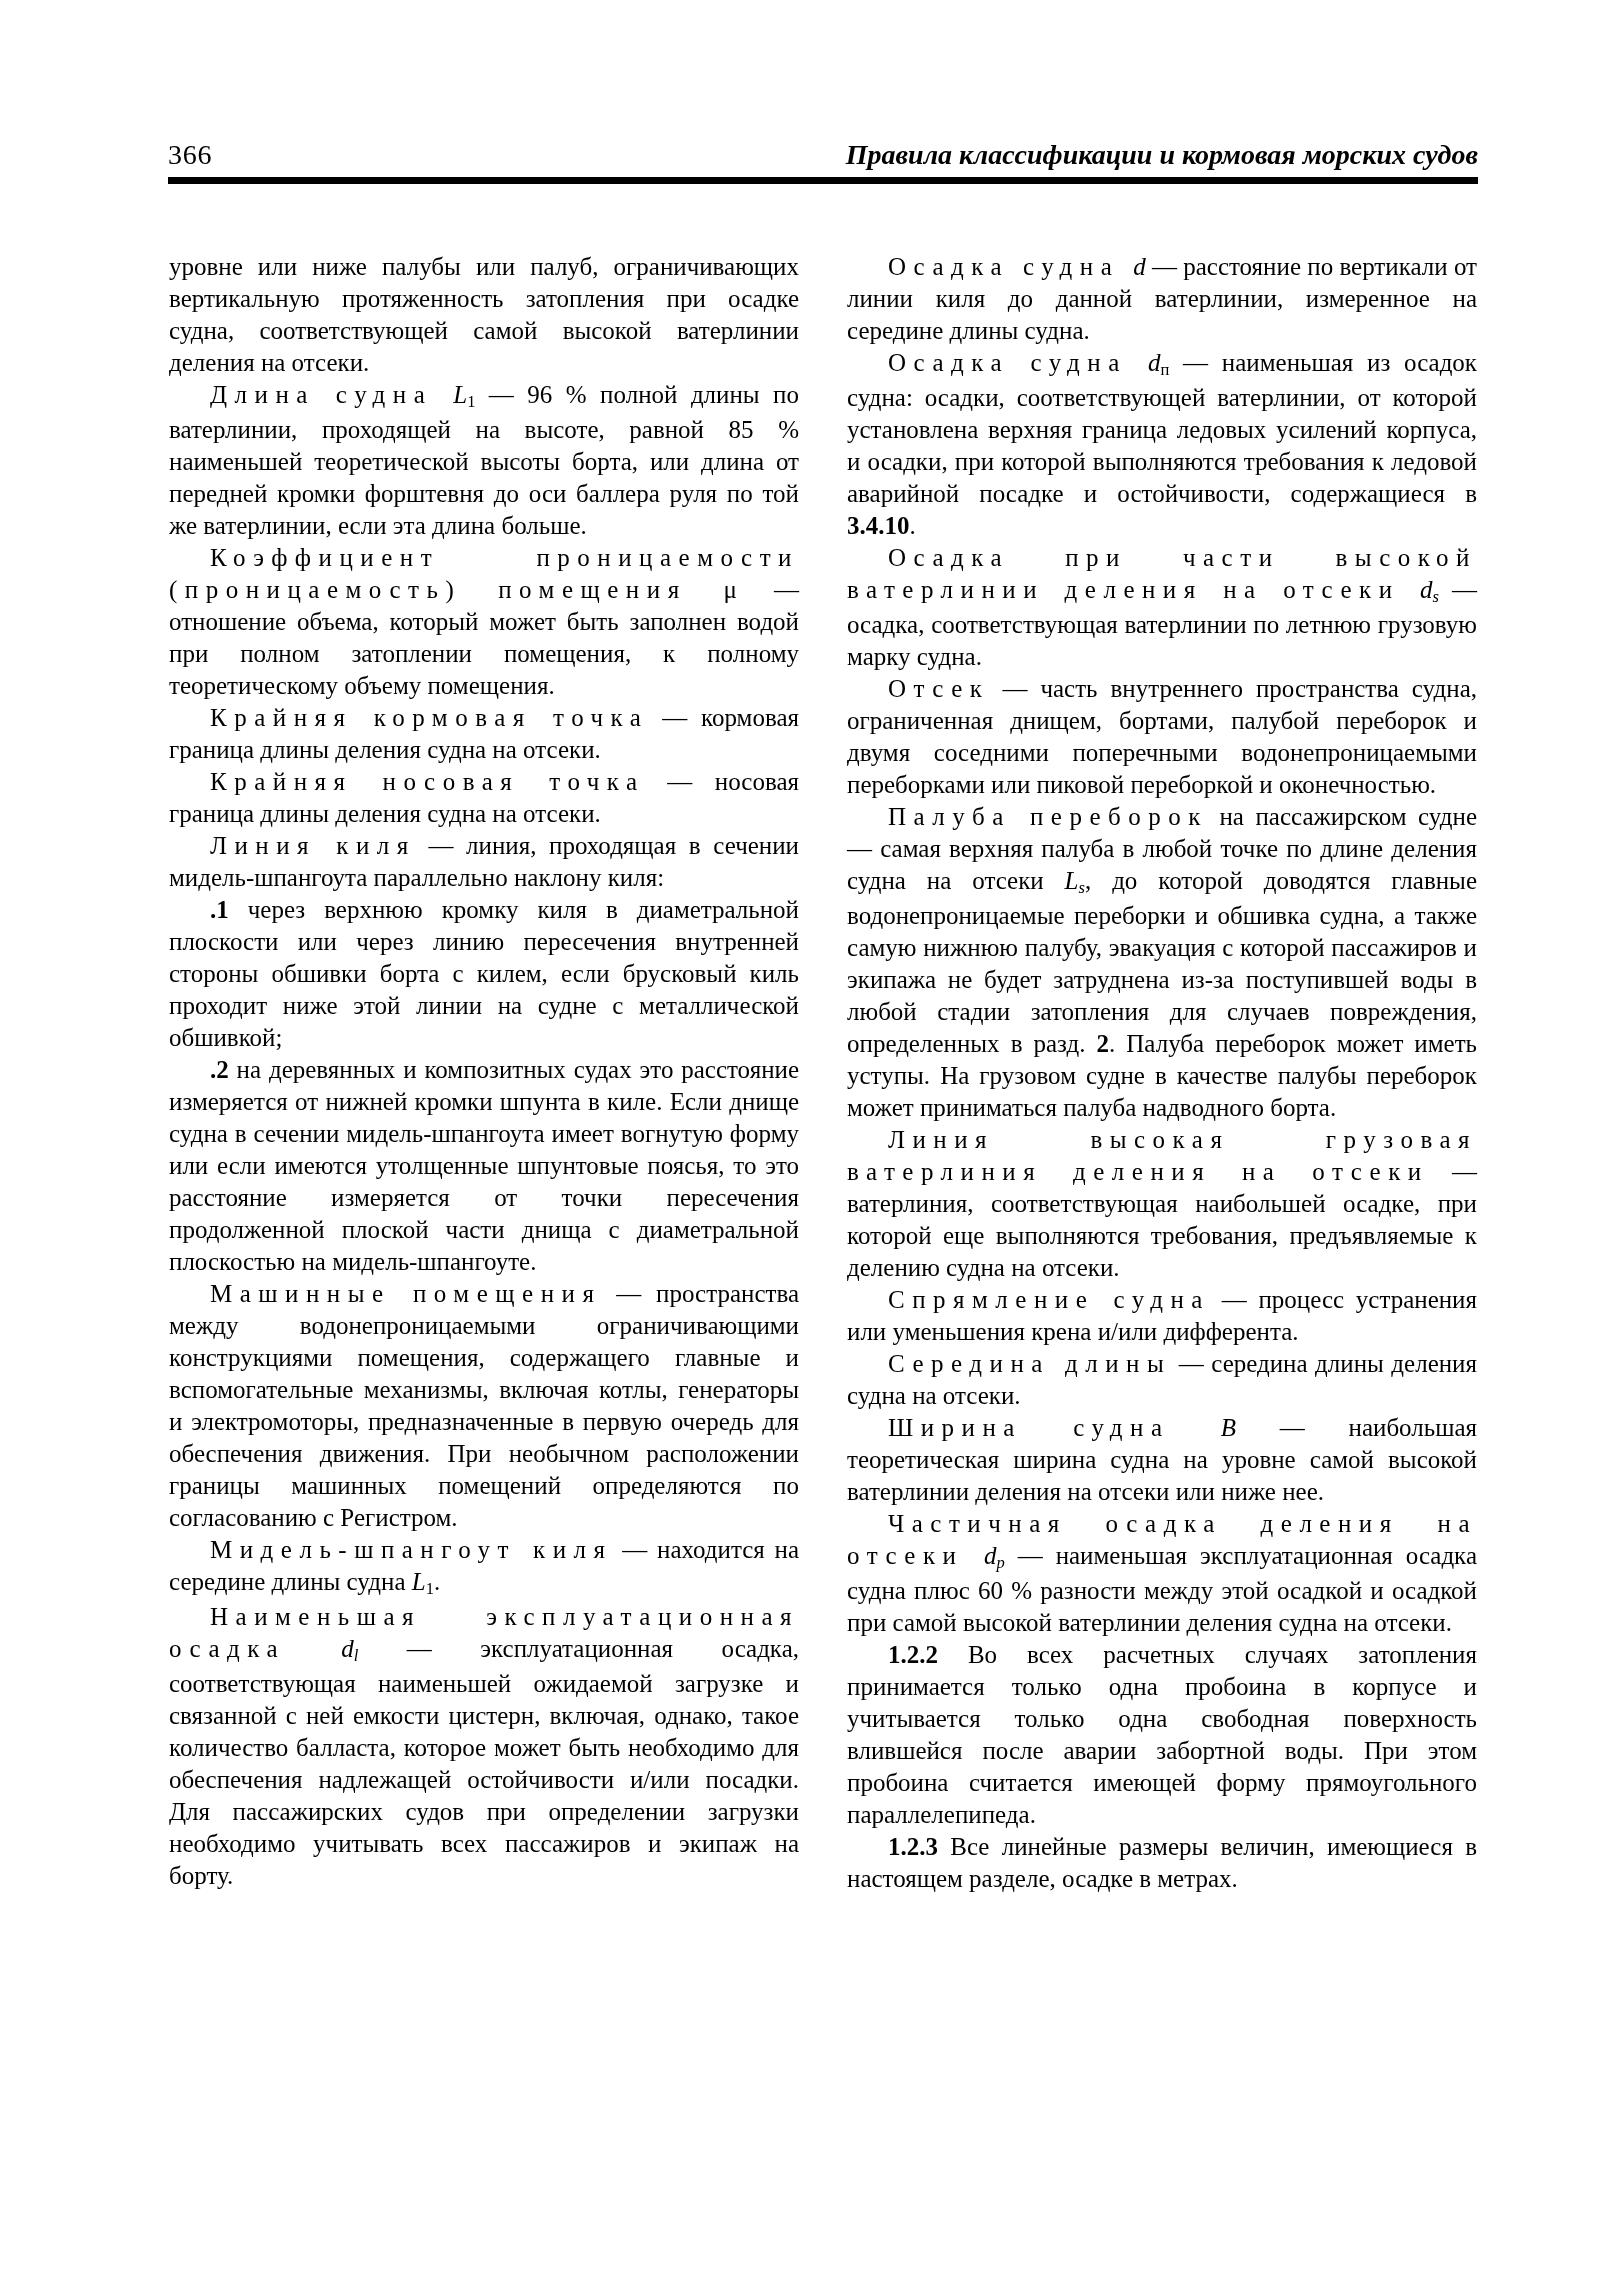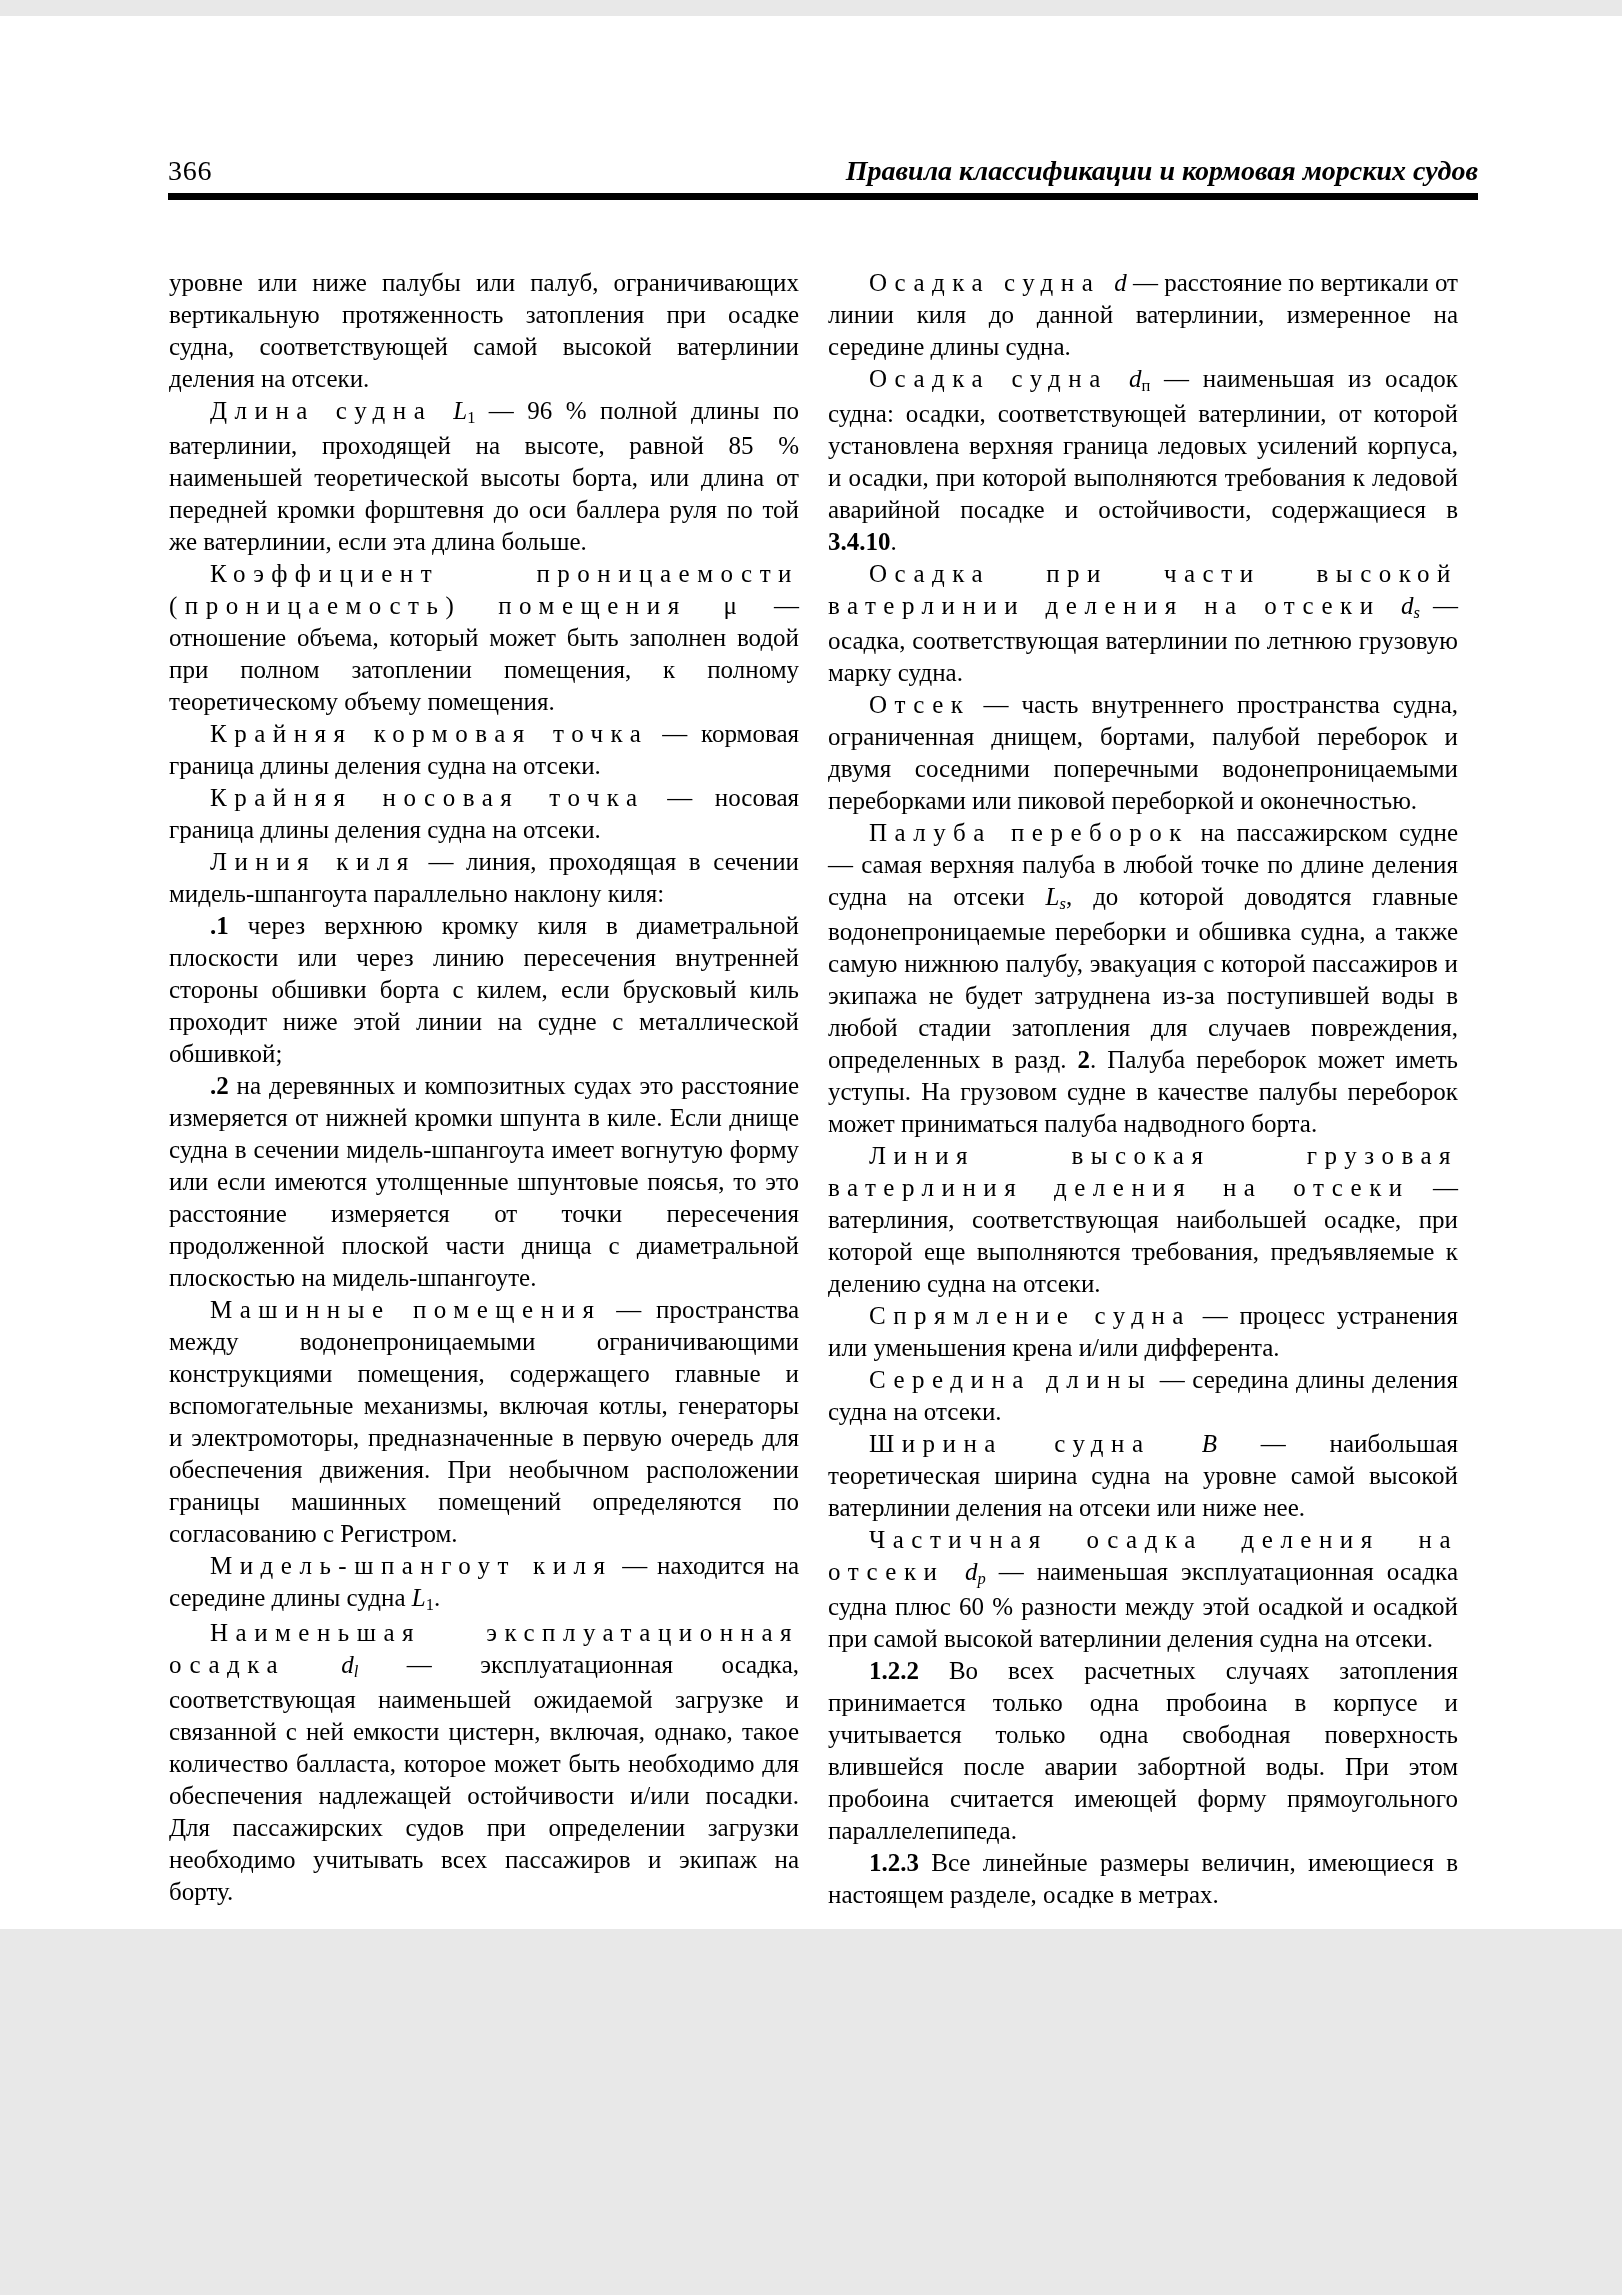--- a/index.html
+++ b/index.html
@@ -1,21 +1,21 @@
 <!DOCTYPE html>
 <html lang="ru" style="font-size:10.5px"><head>
 <meta charset="utf-8">
 <style>
   html,body{margin:0;padding:0;background:#e8e8e8;}
   .page{
     position:relative;
     width:1623px;
-    height:1913px;
+    height:2295px;
     background:#ffffff;
-    margin:16px auto;
+    margin:0 auto;
     font-family:"Liberation Serif","DejaVu Serif",serif;
     color:#000;
     overflow:hidden;
   }
   .header-row{
     position:absolute;
     left:168px;
     width:1310px;
     top:139px;
     display:flex;
@@ -39,21 +39,21 @@
     top:177px;
     height:7.2px;
     background:#000;
   }
   .body-columns{
     position:absolute;
     left:169px;
     top:251px;
     width:1309px;
     display:flex;
-    gap:29px;
+    gap:48px;
   }
   .column{
     width:630px;
     font-size:25px;
     line-height:32px;
     text-align:justify;
   }
   .para{
     margin:0;
     text-indent:41px;

